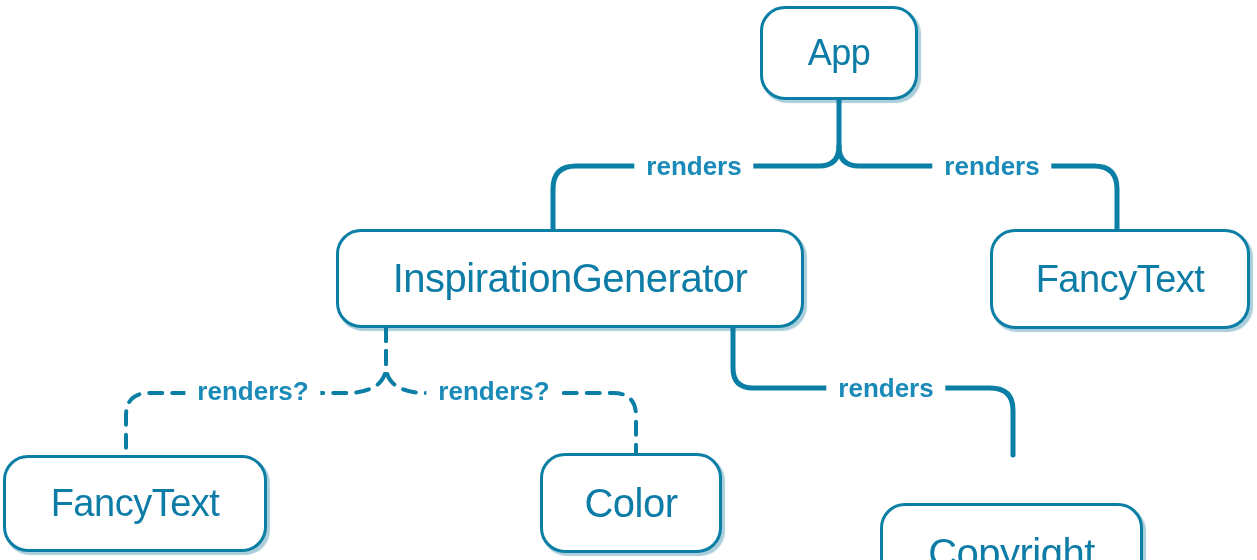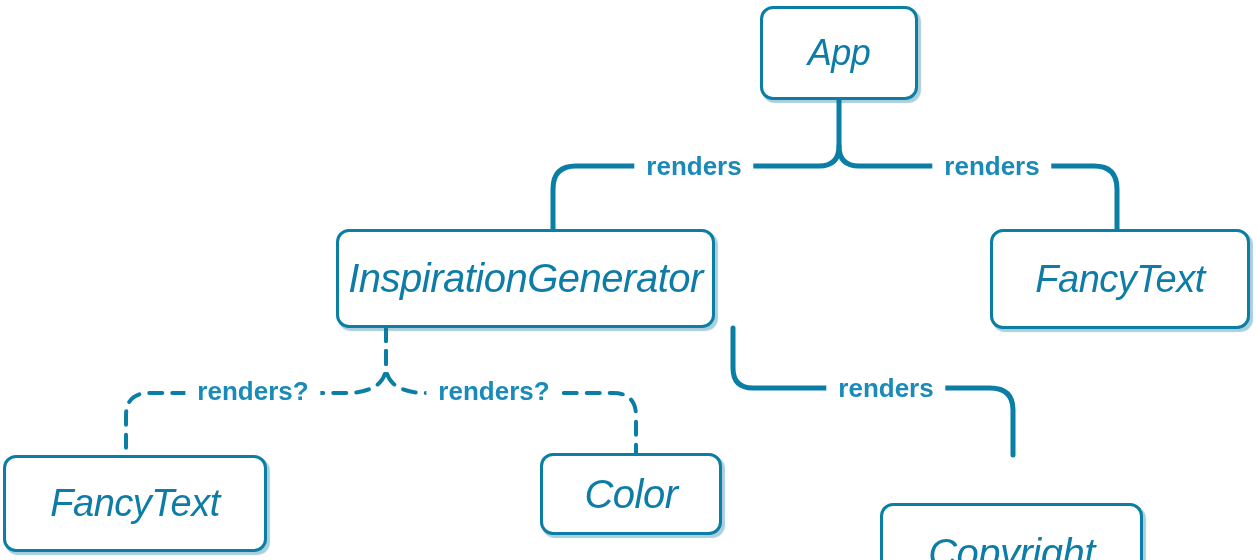--- a/index.html
+++ b/index.html
@@ -20,32 +20,31 @@
   }
   svg.edges{position:absolute;left:0;top:0;}
   svg.edges path{fill:none;stroke:var(--stroke);stroke-linecap:round;}
   svg.edges path.solid{stroke-width:5;}
   svg.edges path.dashed{stroke-width:4;stroke-dasharray:13 10;}
 
   .node{
     position:absolute;
     background:var(--box-fill);
     border:3px solid var(--stroke);
-    border-radius:13px;
+    border-radius:25px;
     display:flex;align-items:center;justify-content:center;
     color:var(--box-text);
     box-shadow:2.5px 3px 1px rgba(13,116,153,0.35);
     letter-spacing:-0.5px;
-    font-style:italic;
   }
   .node-app{left:760px;top:6px;width:158px;height:94px;font-size:36px;}
-  .node-inspiration-generator{left:336px;top:229px;width:379px;height:99px;font-size:40px;}
+  .node-inspiration-generator{left:336px;top:229px;width:468px;height:99px;font-size:40px;}
   .node-fancy-text-top{left:990px;top:229px;width:260px;height:100px;font-size:38px;}
   .node-fancy-text-bottom{left:3px;top:455px;width:264px;height:97px;font-size:38px;}
-  .node-color{left:540px;top:453px;width:182px;height:82px;font-size:40px;}
+  .node-color{left:540px;top:453px;width:182px;height:100px;font-size:40px;}
   .node-copyright{left:880px;top:455px;width:263px;height:101px;font-size:40px;margin-top:48px;}
 
   .edge-label{
     position:absolute;
     transform:translate(-50%,-50%);
     background:var(--bg);
     color:var(--label-text);
     font-size:26px;
     font-weight:700;
     padding:2px 12px;

